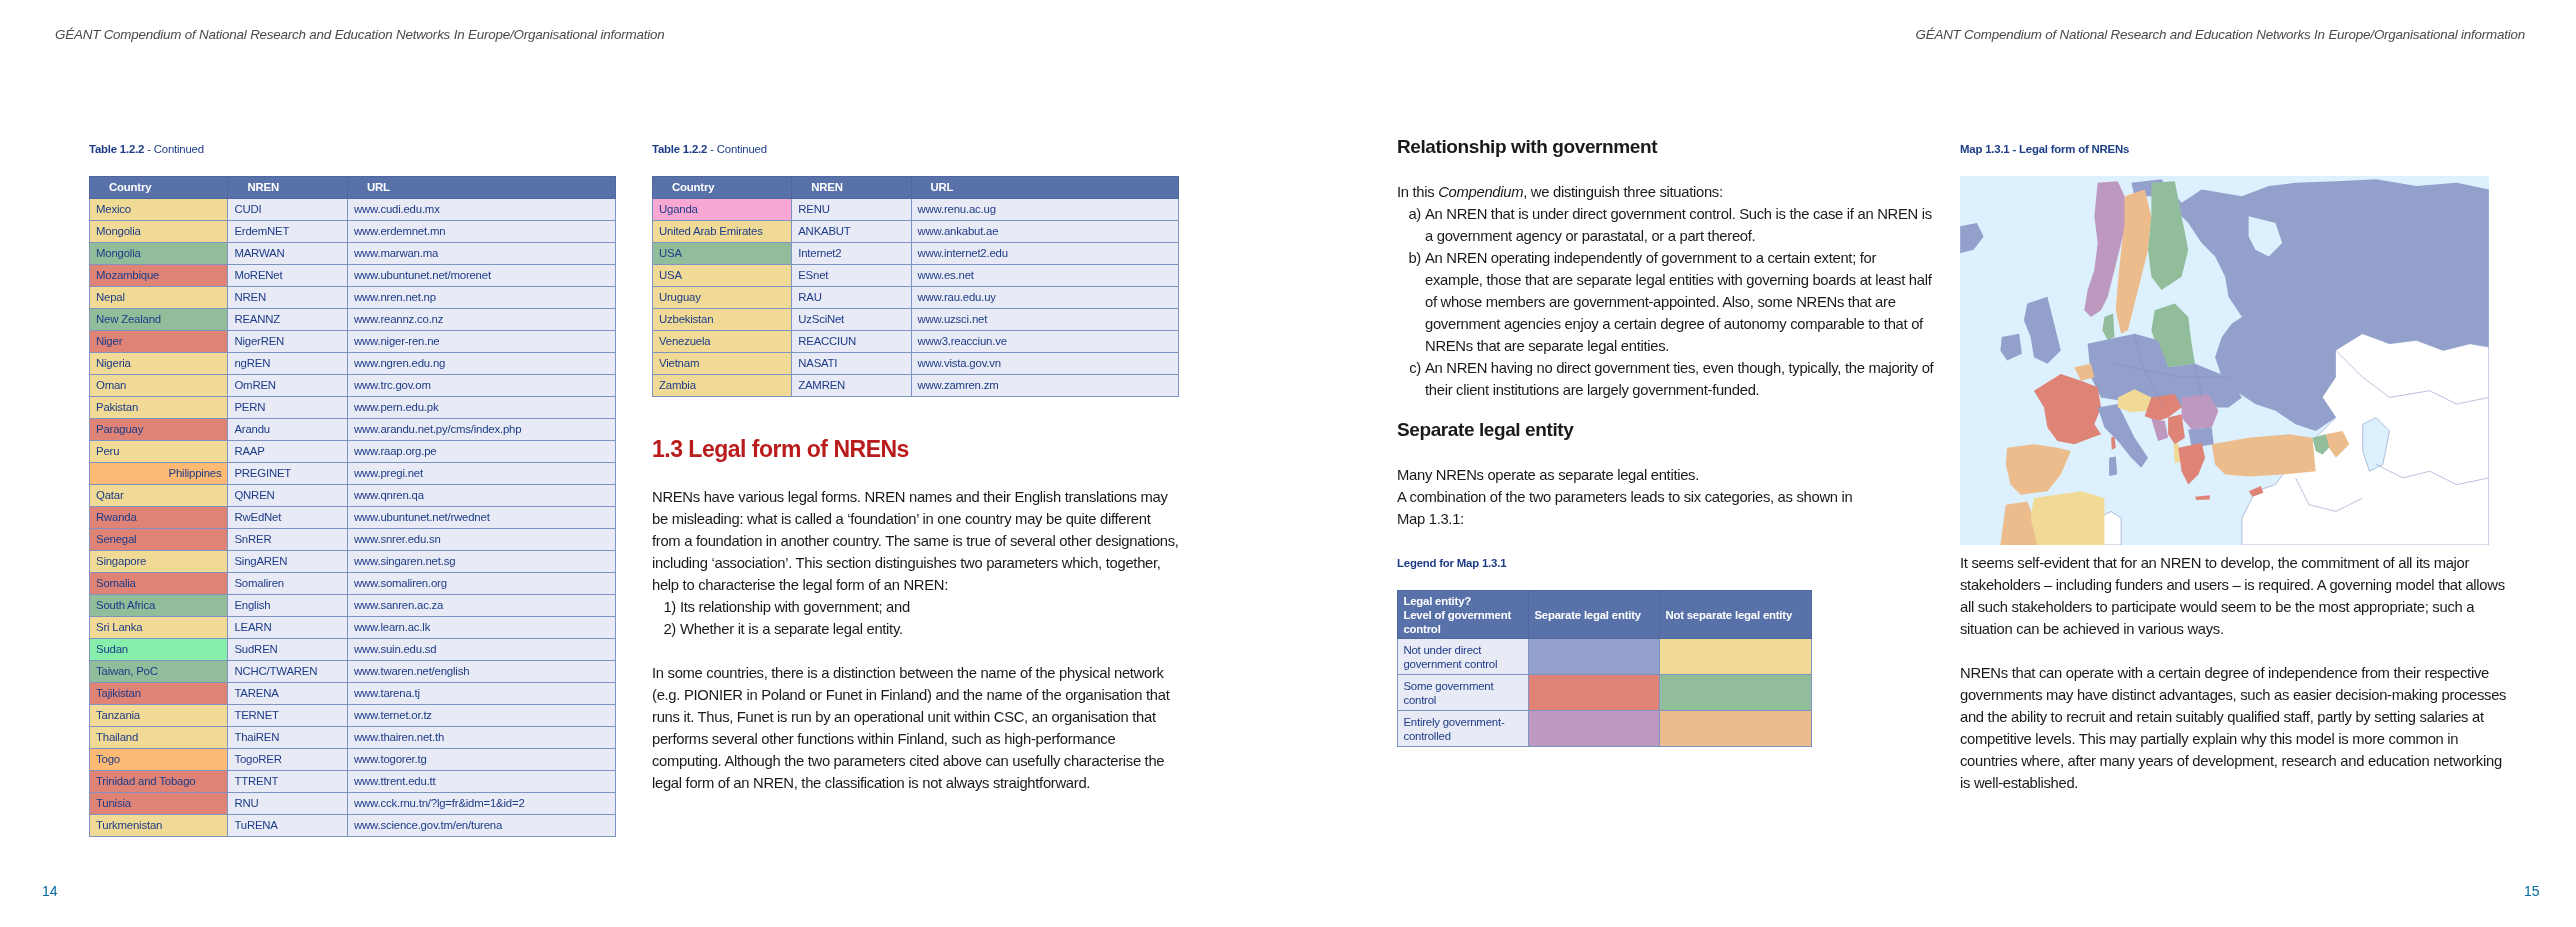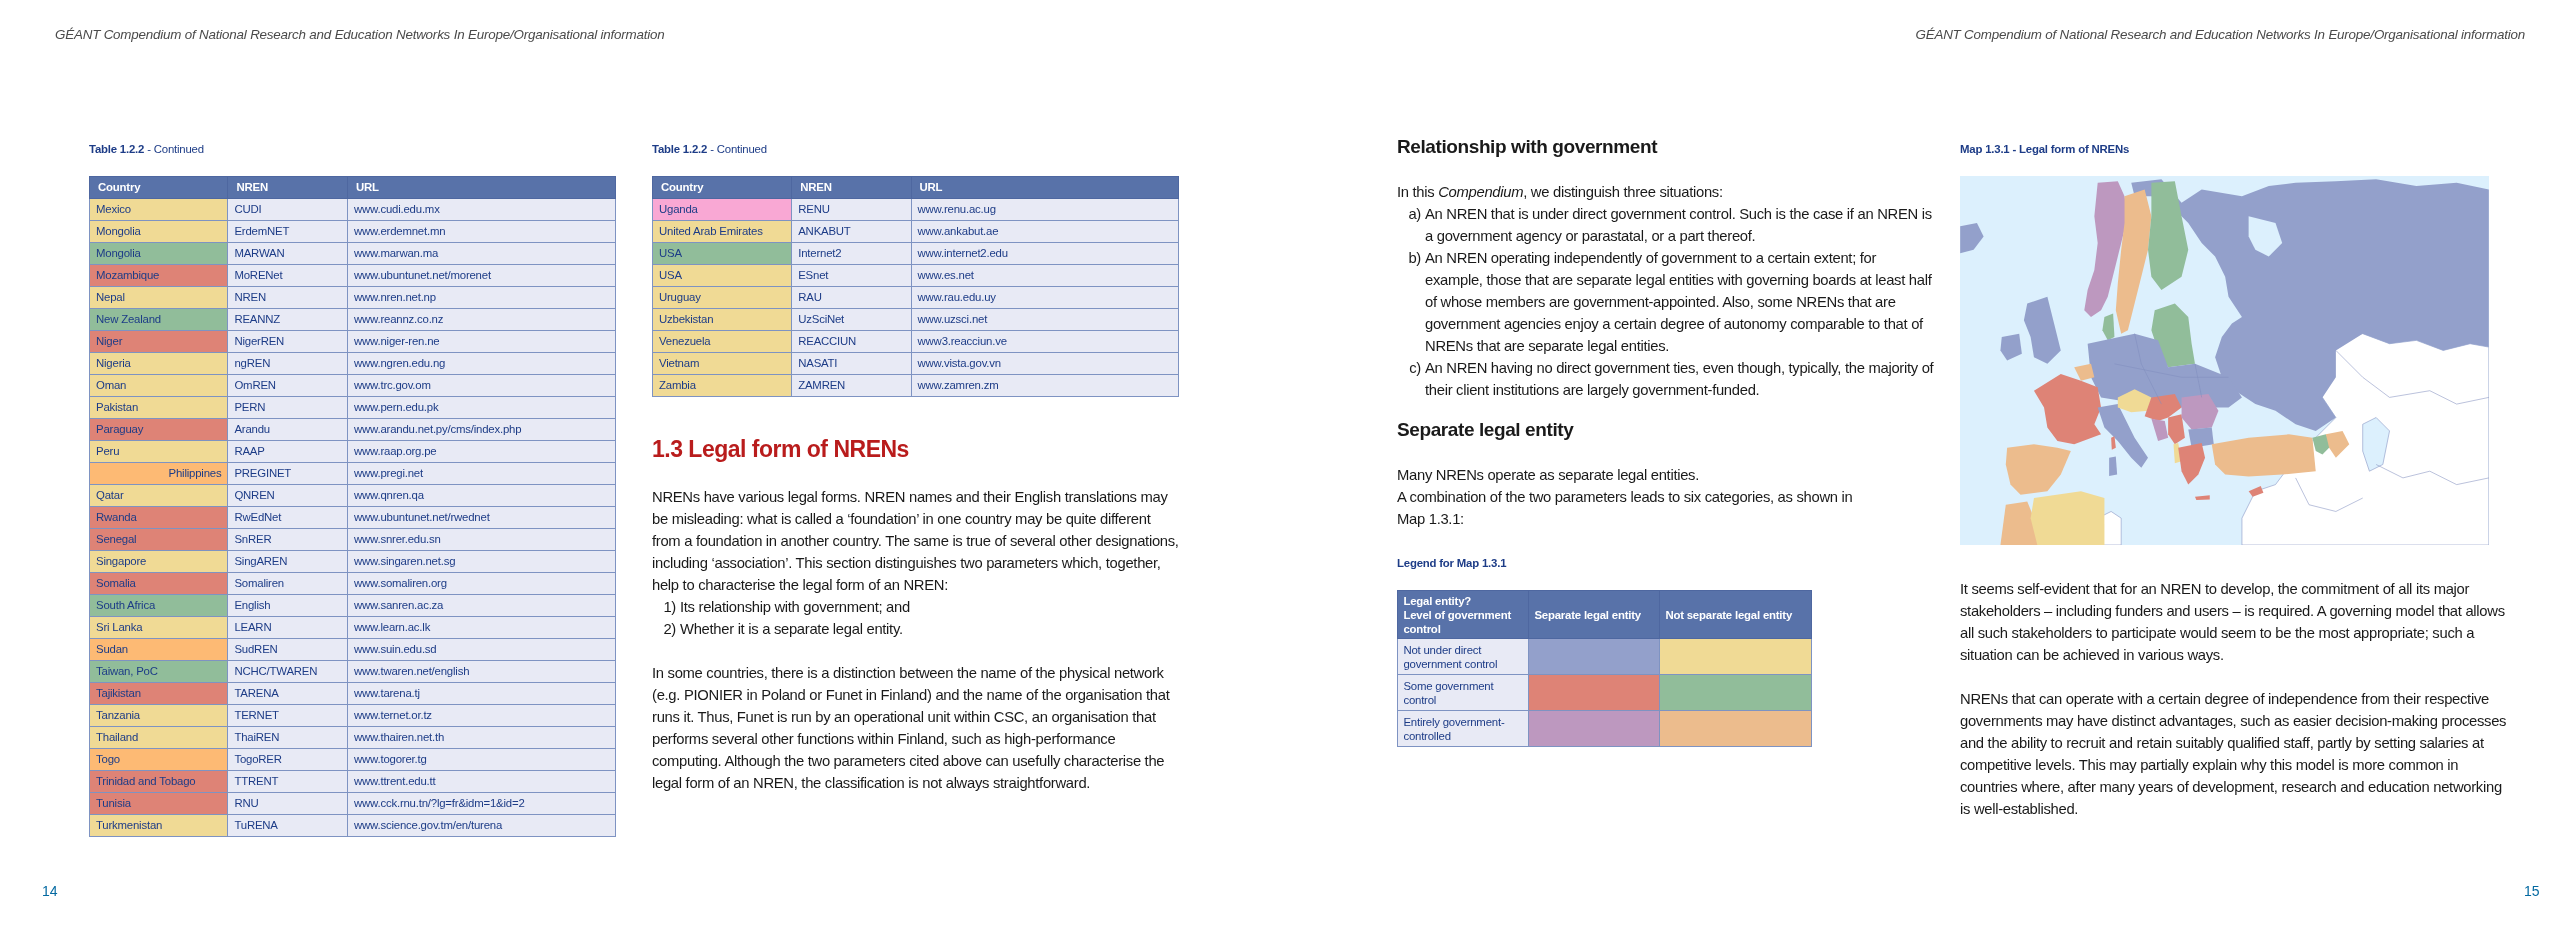--- a/index.html
+++ b/index.html
@@ -22,21 +22,21 @@
     white-space: nowrap;
   }
   .caption .cont { font-weight: normal; }
 
   table.nren {
     position: absolute; border-collapse: collapse; font-size: 11.4px; color: #1d3c87;
     letter-spacing: -0.2px;
   }
   table.nren th {
     background: #5872a9; color: #ffffff; text-align: left; font-weight: bold;
-    height: 21.5px; padding: 0 8px; border: 1.3px solid #4e67a0;
+    height: 21.5px; padding: 0 19px; border: 1.3px solid #4e67a0;
   }
   table.nren td {
     height: 22px; padding: 0 6px; border: 1.3px solid #7e93c2; background: #e8eaf5; white-space: nowrap;
   }
   table.nren td.c-country { width: 140px; }
   table.nren td.c-nren { width: 121px; }
   table.nren td.c-url { width: 273px; }
 
   .body-text {
     position: absolute; font-size: 14.8px; line-height: 22px; color: #1a1a1a; letter-spacing: -0.3px;
@@ -179,21 +179,21 @@
         <td class="c-country" style="background: rgb(145, 189, 154);">South Africa</td>
         <td class="c-nren">English</td>
         <td class="c-url">www.sanren.ac.za</td>
       </tr>
       <tr>
         <td class="c-country" style="background: rgb(240, 218, 149);">Sri Lanka</td>
         <td class="c-nren">LEARN</td>
         <td class="c-url">www.learn.ac.lk</td>
       </tr>
       <tr>
-        <td class="c-country" style="background: #fdba74; margin-top: 20px;">Sudan</td>
+        <td class="c-country" style="background: #86efac; margin-top: 20px;">Sudan</td>
         <td class="c-nren">SudREN</td>
         <td class="c-url">www.suin.edu.sd</td>
       </tr>
       <tr>
         <td class="c-country" style="background: rgb(145, 189, 154);">Taiwan, PoC</td>
         <td class="c-nren">NCHC/TWAREN</td>
         <td class="c-url">www.twaren.net/english</td>
       </tr>
       <tr>
         <td class="c-country" style="background: rgb(222, 131, 118);">Tajikistan</td>
@@ -438,19 +438,19 @@
       <path d="M260 235 L270 280 L300 340"></path>
       <path d="M230 280 L330 300 L400 300"></path>
       <path d="M350 280 L360 330"></path>
       <path d="M560 260 L600 300 L640 330 L700 320 L740 340 L788 330"></path>
       <path d="M620 430 L660 450 L700 440 L740 460 L788 450"></path>
       <path d="M500 450 L520 490 L560 500 L600 480"></path>
     </g>
   </svg>
 </div>
 
-<div class="body-text" style="left:1960px; top:578px; width:550px;">
+<div class="body-text" style="left:1960px; top:552px; width:550px;">
   <p>It seems self-evident that for an NREN to develop, the commitment of all its major stakeholders – including funders and users – is required. A governing model that allows all such stakeholders to participate would seem to be the most appropriate; such a situation can be achieved in various ways.</p>
   <p style="margin-top:22px;">NRENs that can operate with a certain degree of independence from their respective governments may have distinct advantages, such as easier decision-making processes and the ability to recruit and retain suitably qualified staff, partly by setting salaries at competitive levels. This may partially explain why this model is more common in countries where, after many years of development, research and education networking is well-established.</p>
 </div>
 
 <div class="page-number pn-right">15</div>
 
 
 </body></html>

